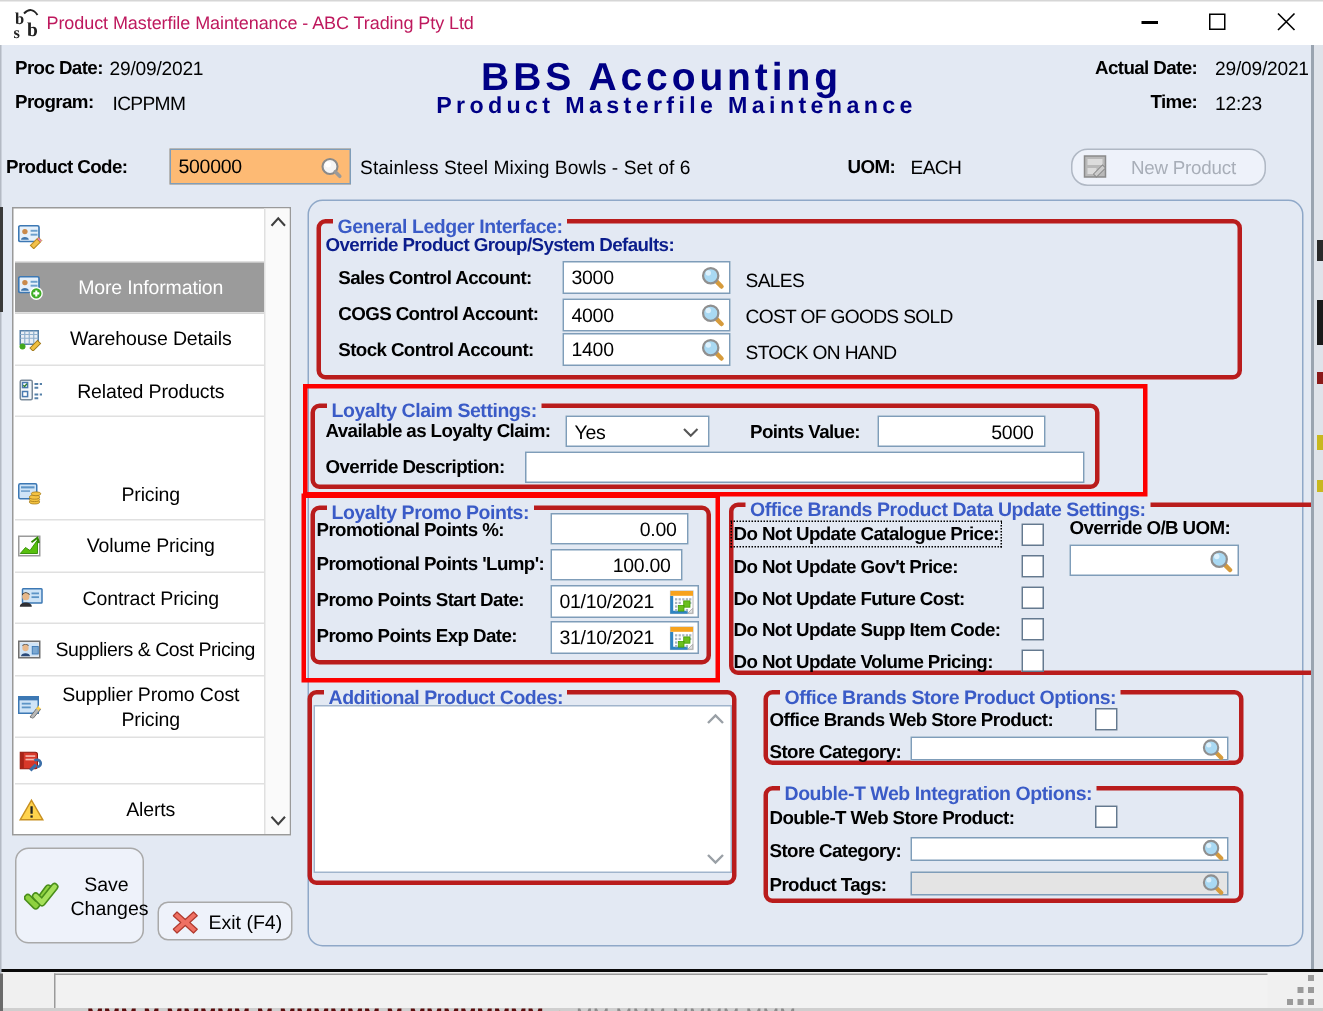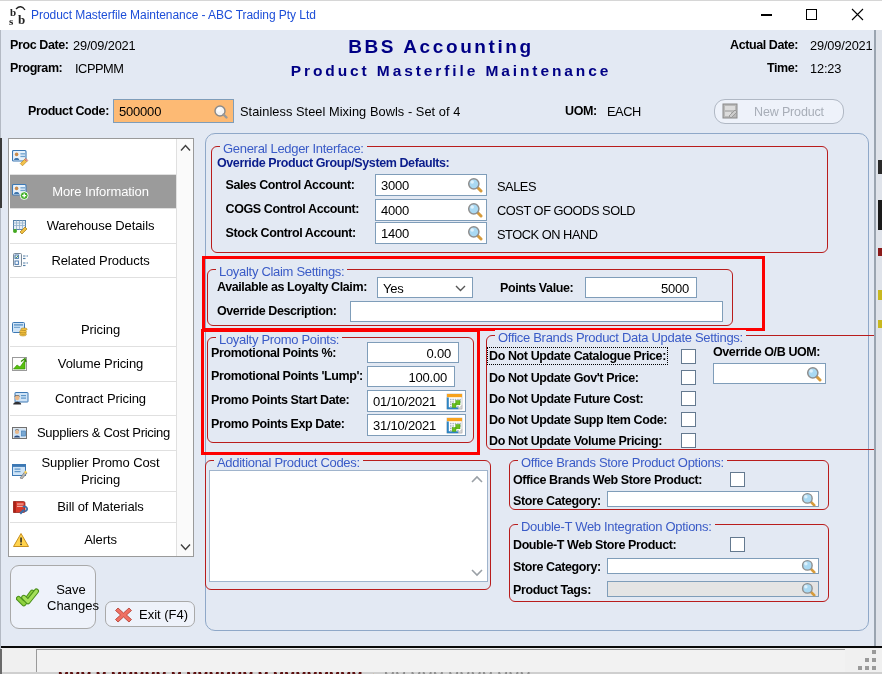--- a/index.html
+++ b/index.html
@@ -5,69 +5,69 @@
 * { margin:0; padding:0; box-sizing:border-box; }
 html,body { width:882px; height:674px; overflow:hidden; }
 body { font-family:"Liberation Sans", sans-serif; position:relative; background:#e3e9f3; }
 .abs { position:absolute; }
 .lbl { position:absolute; font-size:12.5px; font-weight:bold; color:#000; white-space:nowrap; letter-spacing:-0.4px; }
 .val { position:absolute; font-size:12.8px; color:#000; white-space:nowrap; letter-spacing:-0.15px; }
 .caps { letter-spacing:-0.45px; }
 .inp { position:absolute; background:#fff; border:1px solid #7f9db9; font-size:13px; color:#000; }
 .inp span { position:absolute; left:5px; top:50%; transform:translateY(-50%); letter-spacing:-0.2px; }
 .inp .ralign { left:auto; right:7px; }
-.grp { position:absolute; border:1px solid #b91c1c; border-radius:6px; }
+.grp { position:absolute; border:3px solid #b91c1c; border-radius:6px;font-weight:bold; }
 .grp > .gt { position:absolute; top:-6px; left:8px; font-size:13px; color:#3a5bc7; background:#e3e9f3; padding:0 3px; white-space:nowrap; letter-spacing:-0.3px; }
 .redbox { position:absolute; border:3px solid #fd0000; }
 .cb { position:absolute; width:15px; height:15px; background:#fff; border:1px solid #64798f; }
 .sitem { position:absolute; left:1px; width:167px; border-bottom:1px solid #e0e0e0; font-size:13px; color:#000; }
 .sel { background:#9b9b9b; }
 .sitem .txt { position:absolute; left:14px; right:0; top:0; bottom:0; display:flex; align-items:center; justify-content:center; text-align:center; line-height:17px; letter-spacing:-0.1px; }
 .sitem svg { position:absolute; left:2px; top:50%; margin-top:-8px; }
 .btn { position:absolute; background:#eef2fa; border:1px solid #a9a9a9; border-radius:9px; font-size:13px; color:#000; }
 .mag { position:absolute; }
 </style>
 </head>
 <body>
 
 <div class="abs" style="left:0; top:0; width:882px; height:30px; background:#fff; border-top:1px solid #d6d6d6;"></div>
 <svg class="abs" style="left:8px; top:5px;" width="24" height="22" viewBox="0 0 24 22">
   <path d="M8 4 Q13 -1 17 5" fill="none" stroke="#222" stroke-width="1.3"></path>
   <text x="2" y="11" font-family="Liberation Serif" font-weight="bold" font-size="11" fill="#222">b</text>
   <text x="1" y="20" font-family="Liberation Serif" font-weight="bold" font-size="11" fill="#222">s</text>
   <text x="10" y="19" font-family="Liberation Serif" font-weight="bold" font-size="13" fill="#222">b</text>
 </svg>
-<div class="abs" style="left:31px; top:8px; font-size:12px; letter-spacing:-0.05px; color:#1d4ed8;">Product Masterfile Maintenance - ABC Trading Pty Ltd</div>
+<div class="abs" style="left:31px; top:8px; font-size:12px; letter-spacing:-0.05px; color:#be185d;">Product Masterfile Maintenance - ABC Trading Pty Ltd</div>
 <div class="abs" style="left:761px; top:14px; width:11px; height:1.5px; background:#000;"></div>
 <div class="abs" style="left:806px; top:9px; width:11px; height:11px; border:1px solid #000;"></div>
 <svg class="abs" style="left:851px; top:8px;" width="13" height="13" viewBox="0 0 13 13">
     <path d="M1 1 L12 12 M12 1 L1 12" stroke="#000" stroke-width="1.1"></path>
   </svg>
 
 <div class="lbl" style="left:10px; top:38px;">Proc Date:</div>
 <div class="val" style="left:73px; top:38px;">29/09/2021</div>
 <div class="lbl" style="left:10px; top:61px;">Program:</div>
 <div class="val caps" style="left:75px; top:61px;">ICPPMM</div>
-<div class="abs" style="left:0; top:36px; width:882px; text-align:center; font-size:19px; font-weight:bold; color:#000085; letter-spacing:2.6px;">BBS Accounting</div>
+<div class="abs" style="left:0; top:36px; width:882px; text-align:center; font-size:26px; font-weight:bold; color:#000085; letter-spacing:2.6px;">BBS Accounting</div>
 <div class="abs" style="left:10px; top:62px; width:882px; text-align:center; font-size:15.5px; font-weight:bold; color:#000085; letter-spacing:2.9px;">Product Masterfile Maintenance</div>
 <div class="lbl" style="left:730px; top:38px;">Actual Date:</div>
 <div class="val" style="left:810px; top:38px;">29/09/2021</div>
 <div class="lbl" style="left:767px; top:61px;">Time:</div>
 <div class="val" style="left:810px; top:61px;">12:23</div>
 
-<div class="lbl" style="left:28px; top:104px;">Product Code:</div>
+<div class="lbl" style="left:4px; top:104px;">Product Code:</div>
 <div class="inp" style="left:113px; top:99px; width:121px; height:24px; background:#fdba74;">
     <span>500000</span>
   <svg class="mag" style="right:4px; top:4px;" width="16" height="16" viewBox="0 0 16 16">
       <circle cx="7" cy="7" r="5" fill="#f5f5f5" stroke="#8a8a8a" stroke-width="1.4"></circle>
       <circle cx="5.7" cy="5.7" r="2" fill="#ffffff" stroke="none"></circle>
       <path d="M10.5 10.5 L13.5 13.5" stroke="#9a9a9a" stroke-width="2.4" stroke-linecap="round"></path>
     </svg>
 </div>
-<div class="val" style="left:240px; top:104px; letter-spacing:0.05px;">Stainless Steel Mixing Bowls - Set of 4</div>
+<div class="val" style="left:240px; top:104px; letter-spacing:0.05px;">Stainless Steel Mixing Bowls - Set of 6</div>
 <div class="lbl" style="left:565px; top:104px;">UOM:</div>
 <div class="val caps" style="left:607px; top:104px;">EACH</div>
 <div class="btn" style="left:714px; top:99px; width:130px; height:25px; border-radius:11px; border-color:#b0b8c4;">
   <svg class="abs" style="left:7px; top:3px;" width="17" height="17" viewBox="0 0 17 17">
       <rect x="1" y="1" width="14" height="14" fill="#b9b9b9" stroke="#8a8a8a"></rect>
       <rect x="3" y="3" width="10" height="4" fill="#dcdcdc"></rect>
       <rect x="3" y="9" width="6" height="4" fill="#dcdcdc"></rect>
       <path d="M7 13 L13 7 L15 9 L9 15 Z" fill="#cccccc" stroke="#8a8a8a" stroke-width="0.7"></path>
     </svg>
   <span style="position:absolute; left:39px; top:5px; color:#a8aeb8; letter-spacing:-0.15px; font-size:12.5px;">New Product</span>
@@ -358,21 +358,20 @@
     <svg width="17" height="16" viewBox="0 0 17 16">
         <rect x="0.5" y="1.5" width="13" height="11" fill="#cfe4f7" stroke="#3c78b4"></rect>
         <rect x="0.5" y="1.5" width="13" height="2.4" fill="#3c78b4"></rect>
         <rect x="2.5" y="5.5" width="6" height="1.2" fill="#5d94c6"></rect>
         <rect x="2.5" y="8" width="6" height="1.2" fill="#5d94c6"></rect>
         <path d="M8 15 L13 8.5 L15 10 L10 16 Z" fill="#b8b8b8" stroke="#6a6a6a" stroke-width="0.6"></path>
         <path d="M13.6 7.2 l0.6 1.4 1.4 0.6 -1.4 0.6 -0.6 1.4 -0.6 -1.4 -1.4 -0.6 1.4 -0.6 Z" fill="#ffd24a"></path>
       </svg>
   </div>
   <div class="sitem" style="top:352.5px; height:31.5px;">
-      <span class="txt">Bill of Materials</span>
     <svg width="17" height="16" viewBox="0 0 17 16">
         <path d="M1.5 2.5 h10 a1.5 1.5 0 0 1 1.5 1.5 v8 a1.5 1.5 0 0 1 -1.5 1.5 h-10 Z" fill="#d8382a" stroke="#8a1a10" stroke-width="0.7"></path>
         <rect x="1.5" y="2.5" width="2.4" height="11" fill="#a82318"></rect>
         <rect x="5" y="4.5" width="6.5" height="1.1" fill="#f5b8b0"></rect>
         <rect x="5" y="6.8" width="6.5" height="1.1" fill="#f5b8b0"></rect>
         <path d="M8.2 14.6 L12 10.8" stroke="#3a6ea8" stroke-width="2.2"></path>
         <path d="M11 8.2 a2.4 2.4 0 1 1 1.6 4.1" fill="none" stroke="#3a6ea8" stroke-width="1.8"></path>
       </svg>
   </div>
   <div class="sitem" style="top:384px; height:33px; border-bottom:none;">

